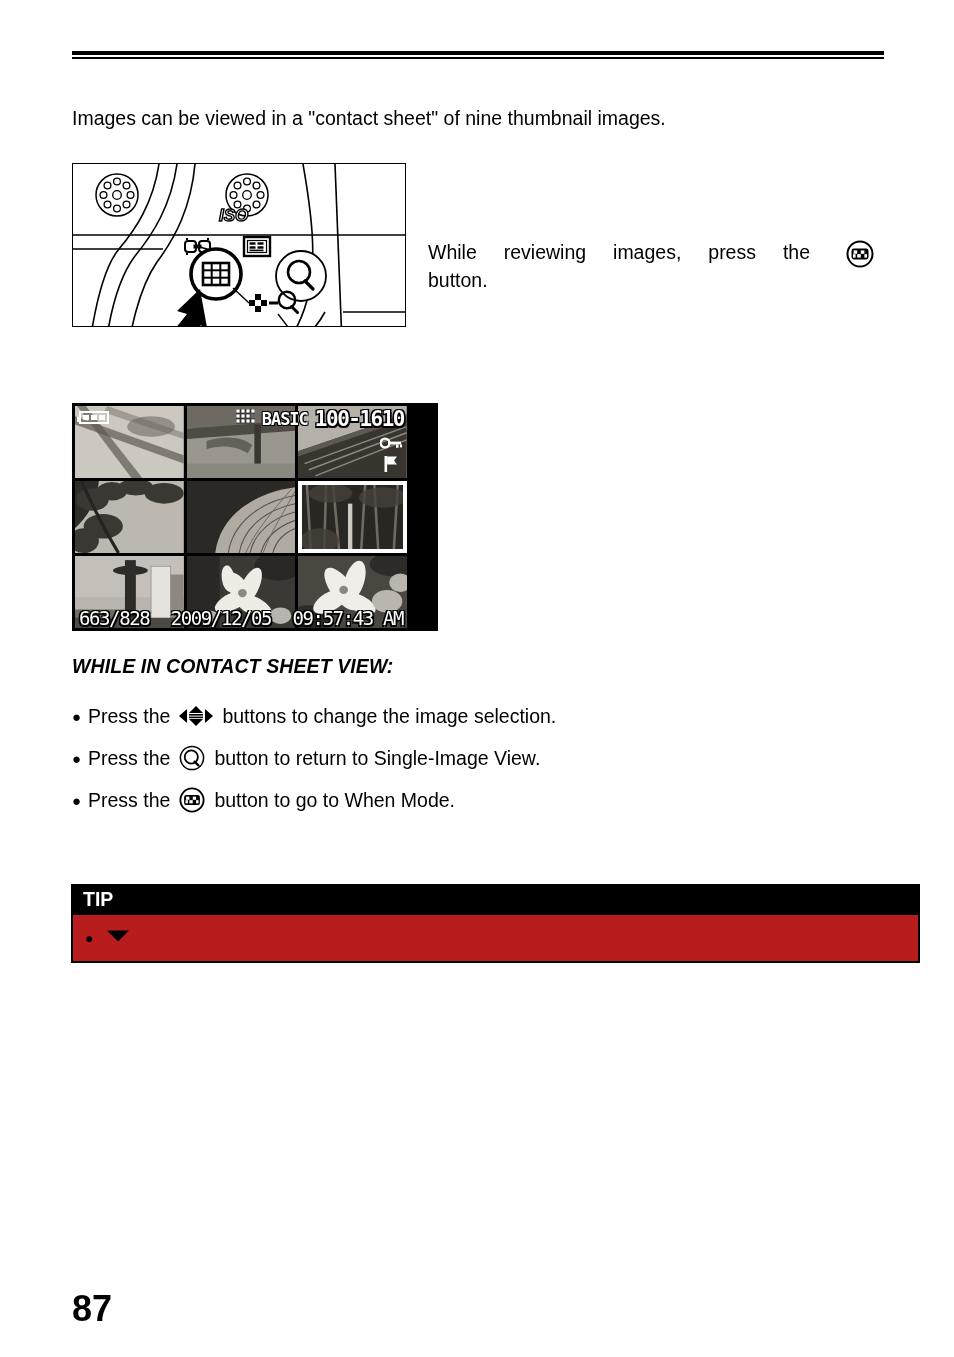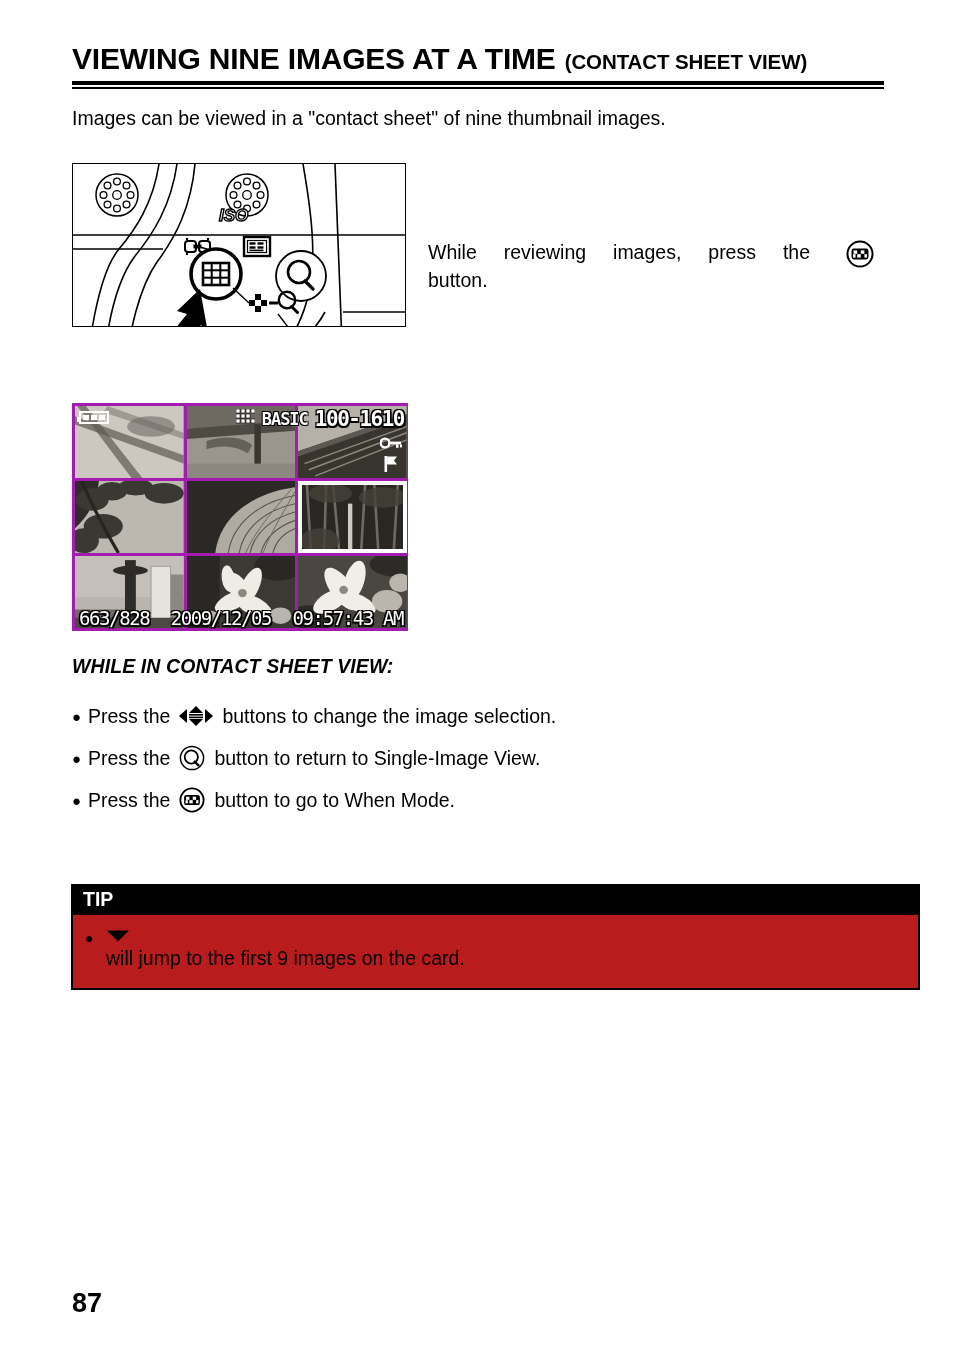--- a/index.html
+++ b/index.html
@@ -75,23 +75,23 @@
     background: #fff;
     overflow: hidden;
   }
   .camera-figure svg { display: block; }
 
   
   .lcd-figure {
     position: absolute;
     left: 72px;
     top: 403px;
-    width: 336px;
+    width: 366px;
     height: 228px;
-    background: #a21caf;
+    background: #000000;
     box-sizing: border-box;
     overflow: hidden;
   }
   .lcd-grid {
     position: absolute;
     left: 0; top: 0;
     width: 338px;
     height: 228px;
     display: grid;
     grid-template-columns: repeat(3, 1fr);
@@ -266,32 +266,28 @@
     margin-right: 4px;
     line-height: 1;
   }
   .tip-indent { padding-left: 21px; }
 
   
   .page-number {
     position: absolute;
     left: 72px;
     top: 1288px;
-    font-size: 27px;
+    font-size: 36px;
     font-weight: bold;
   }
 </style>
 </head>
 <body>
 
 <div class="page-header">
-  <div class="title-line">
-    <span class="title-main">VIEWING NINE IMAGES AT A TIME</span>
-    <span class="title-sub">(CONTACT SHEET VIEW)</span>
-  </div>
   <div class="title-rules">
     <div class="rule-thick"></div>
     <div class="rule-thin"></div>
   </div>
 </div>
 
 <div class="intro">Images can be viewed in a "contact sheet" of nine thumbnail images.</div>
 
 <div class="camera-figure">
   <svg viewBox="0 0 334 213" width="334" height="213">
@@ -692,17 +688,16 @@
   <div class="tip-header">TIP</div>
   <div class="tip-body">
     <div class="row1">
       <span class="tip-bullet">●</span>
       <span class="inline-icon">
         <svg width="24" height="14" viewBox="0 0 24 14">
           <path d="M1 1.5 L23 1.5 L12 12.5 Z" fill="#000"></path>
         </svg>
       </span>
     </div>
-    <div class="tip-indent">will jump to the first 9 images on the card.</div>
   </div>
 </div>
 
 <div class="page-number">87</div>
 
 </body></html>

